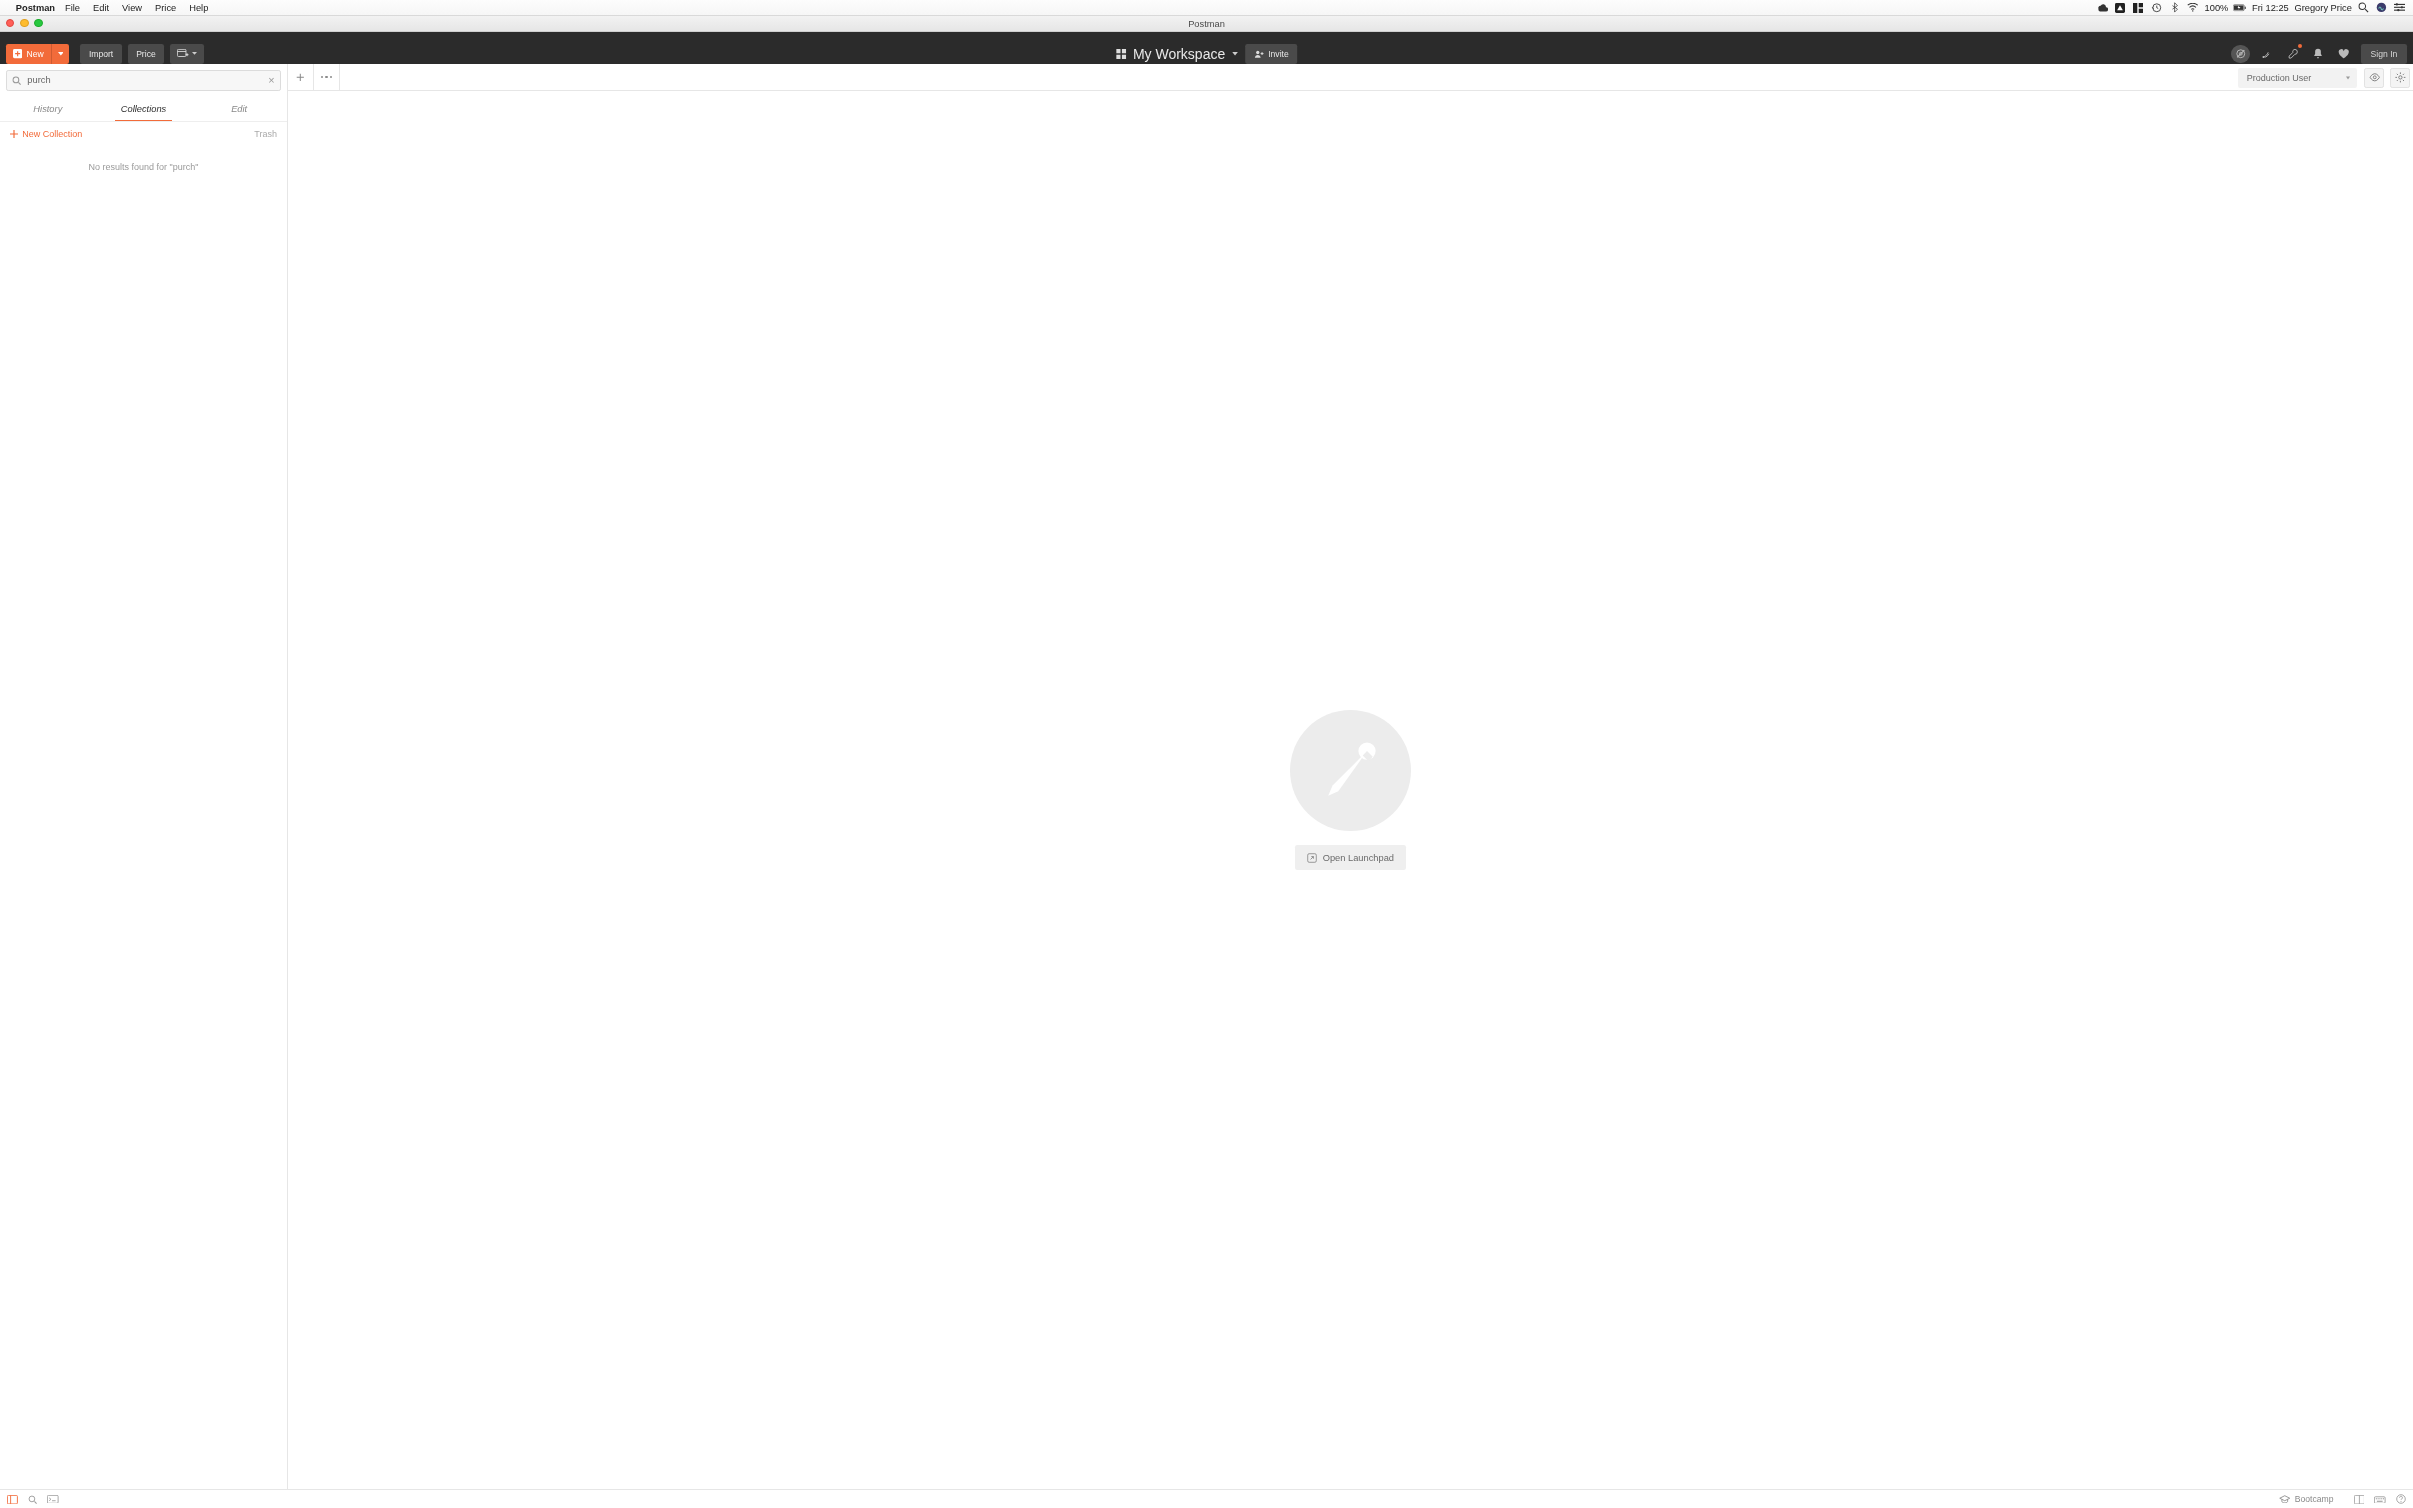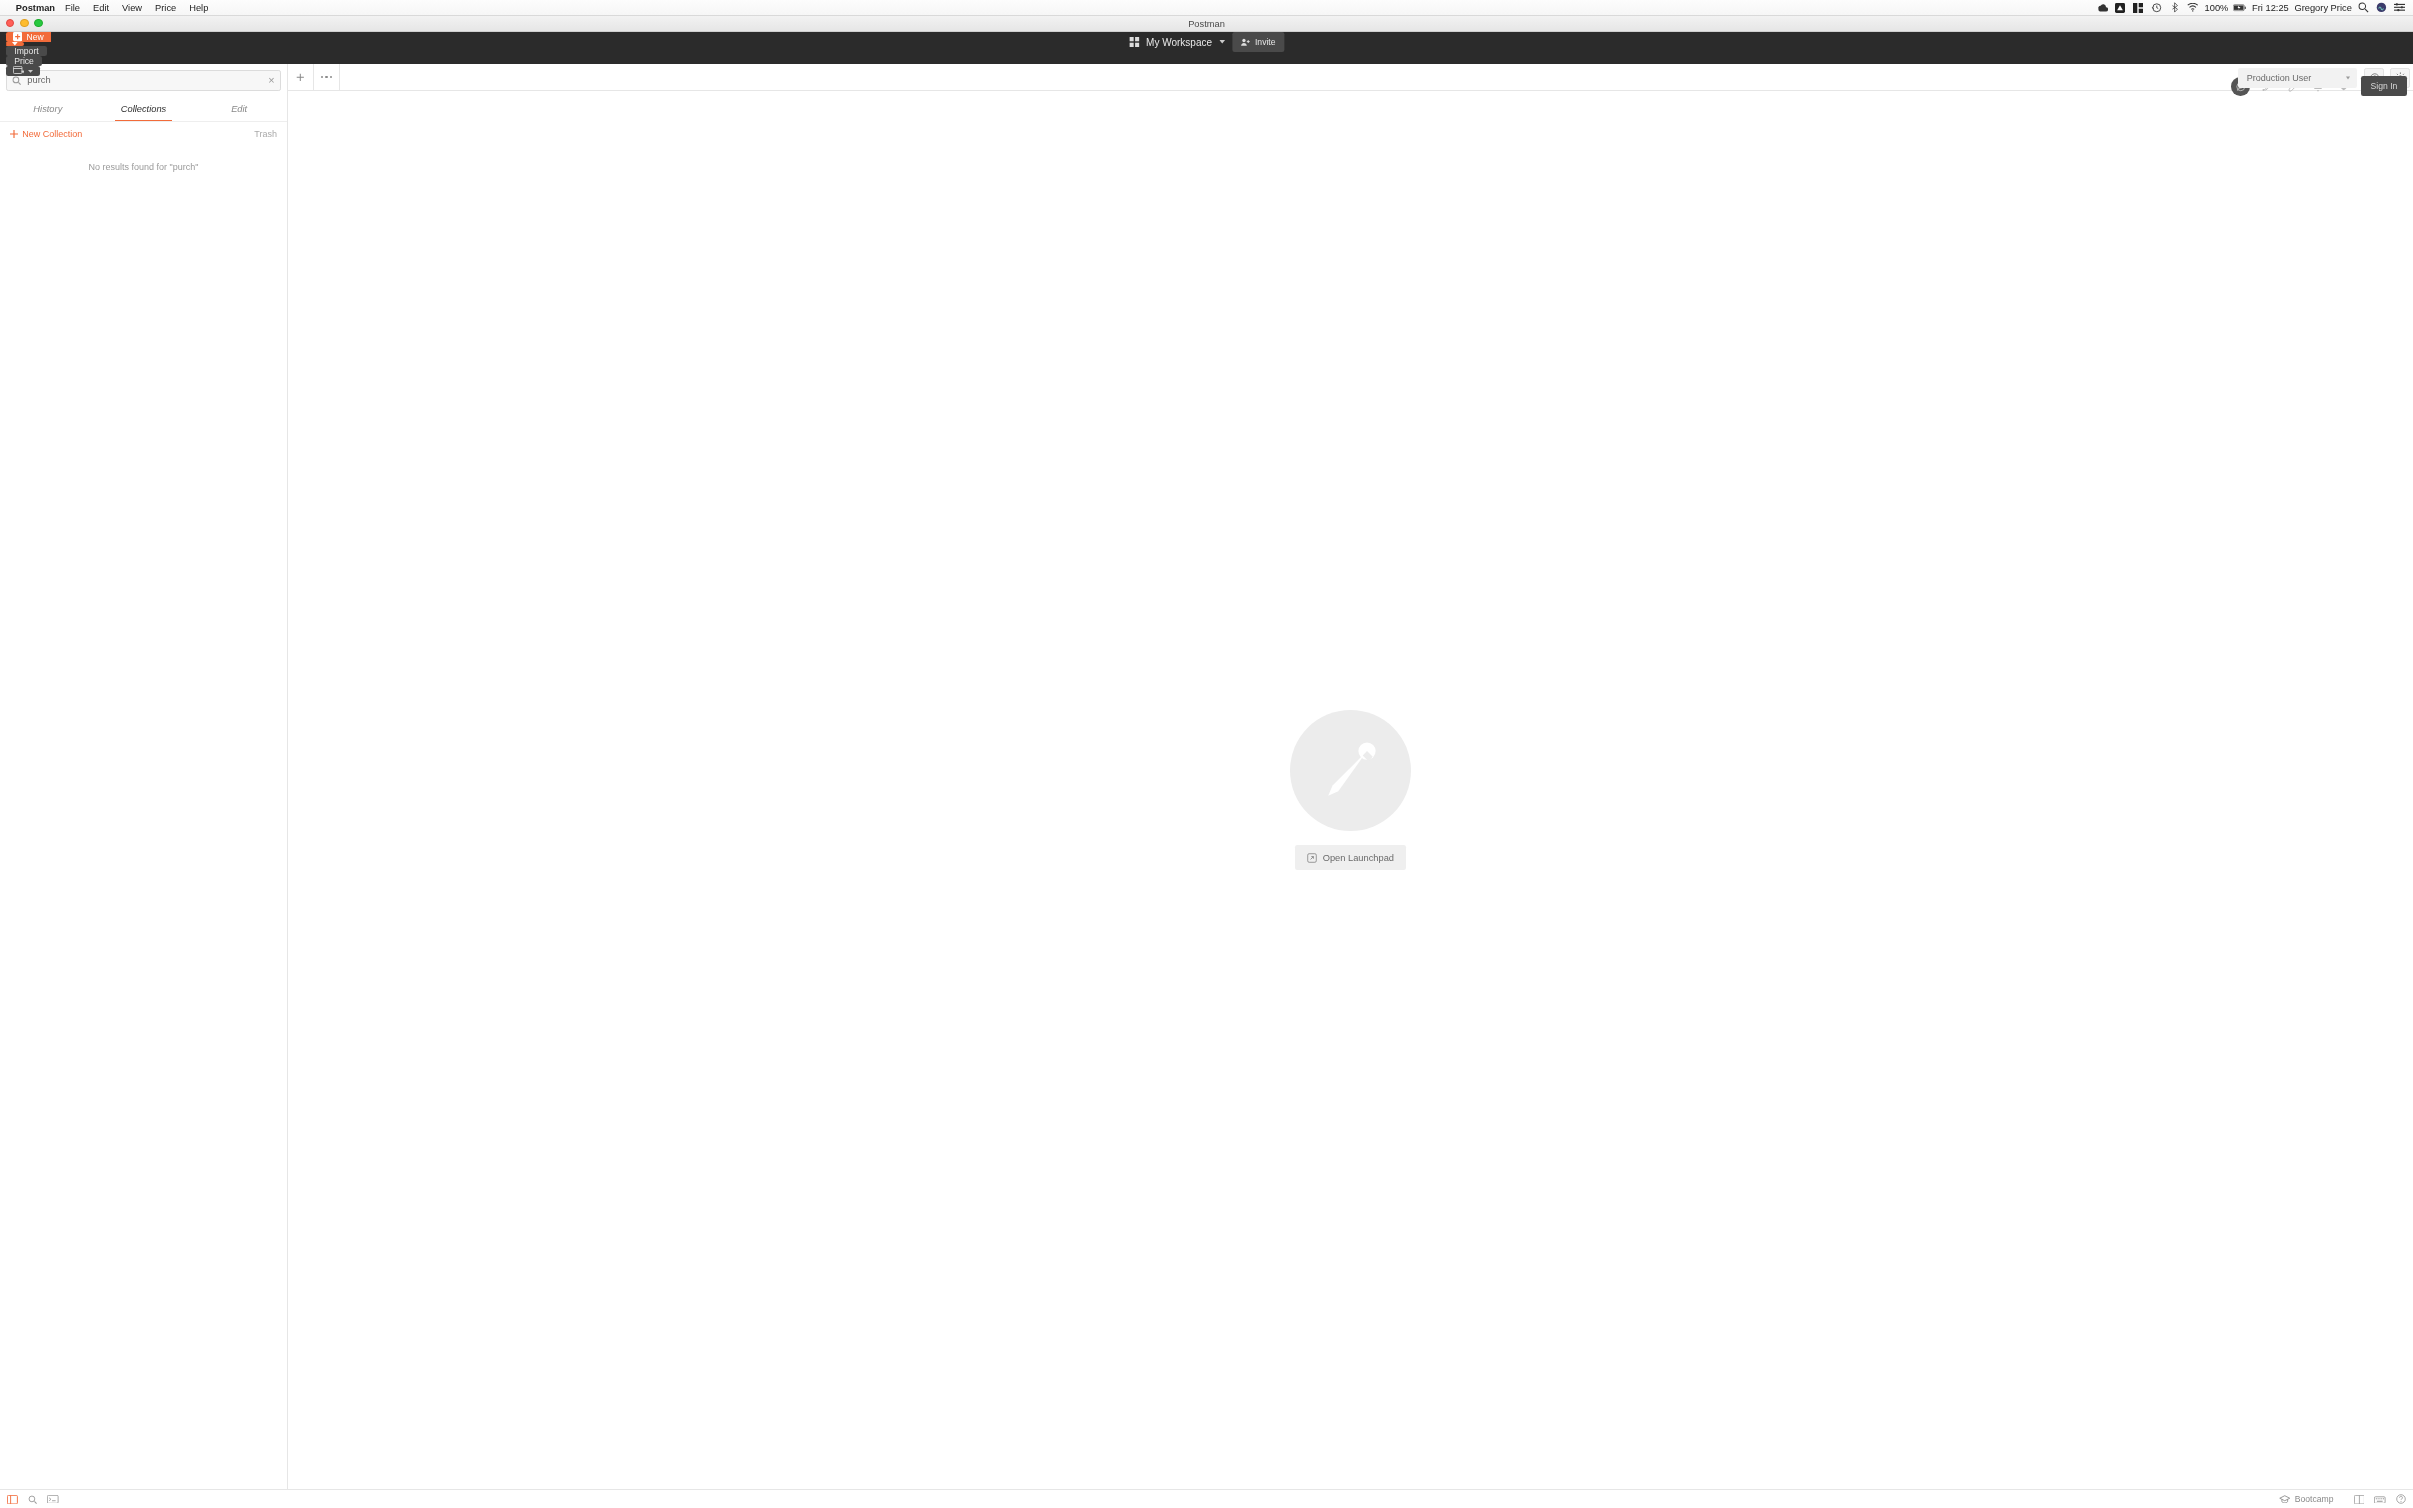--- a/index.html
+++ b/index.html
@@ -42,38 +42,37 @@
   .tl { width: 8.6px; height: 8.6px; border-radius: 50%; }
   .tl-close { background: #ff5f57; border: 0.4px solid #e14640; }
   .tl-min { background: #febc2e; border: 0.4px solid #dfa023; }
   .tl-max { background: #28c840; border: 0.4px solid #1dad2c; }
 
   
   .app-header {
     height: 32px;
     background: #2b2b2b;
     display: flex;
-    align-items: flex-start;
+    align-items: flex-end;
     padding: 0 5.7px;
     color: #e8e8e8;
-    flex-direction: column;
   }
   .btn {
     display: inline-flex; align-items: center; justify-content: center;
     height: 20px; border-radius: 2.2px; padding: 0 8.6px;
     font-size: 8.6px; cursor: pointer; user-select: none;
     background: #4a4a4a; color: #e8e8e8; margin-right: 5.7px;
   }
   .btn.orange { background: #f26b3a; color: #fff; padding: 0 7.2px; }
   .btn.orange.split { border-top-right-radius: 0; border-bottom-right-radius: 0; margin-right: 0; }
   .btn.orange.split-r { border-top-left-radius: 0; border-bottom-left-radius: 0; padding: 0 5.7px; border-left: 0.7px solid rgba(0,0,0,.15); }
   .btn .ico { margin-right: 4.3px; display: inline-flex; }
   .btn.iconish { padding: 0 7.2px; }
   .hdr-center { position: absolute; left: 50%; transform: translateX(-50%); display: flex; align-items: center; gap: 7.2px; }
-  .workspace-sel { display: flex; align-items: center; gap: 7.2px; color: #e8e8e8; font-size: 10px; cursor: pointer; }
+  .workspace-sel { display: flex; align-items: center; gap: 7.2px; color: #e8e8e8; font-size: 14px; cursor: pointer; }
   .hdr-right { margin-left: auto; display: flex; align-items: center; gap: 7.2px; }
   .hdr-ico {
     width: 18.7px; height: 18.7px; display: inline-flex; align-items: center; justify-content: center;
     color: #c9c9c9; border-radius: 50%; cursor: pointer;
   }
   .hdr-ico.filled { background: #555; }
   .signin { background: #4a4a4a; color: #d8d8d8; padding: 0 10px; height: 20px; border-radius: 2.2px; display: flex; align-items: center; font-size: 8.6px; cursor: pointer; }
 
   
   .app-body { flex: 1; display: flex; min-height: 0; }

